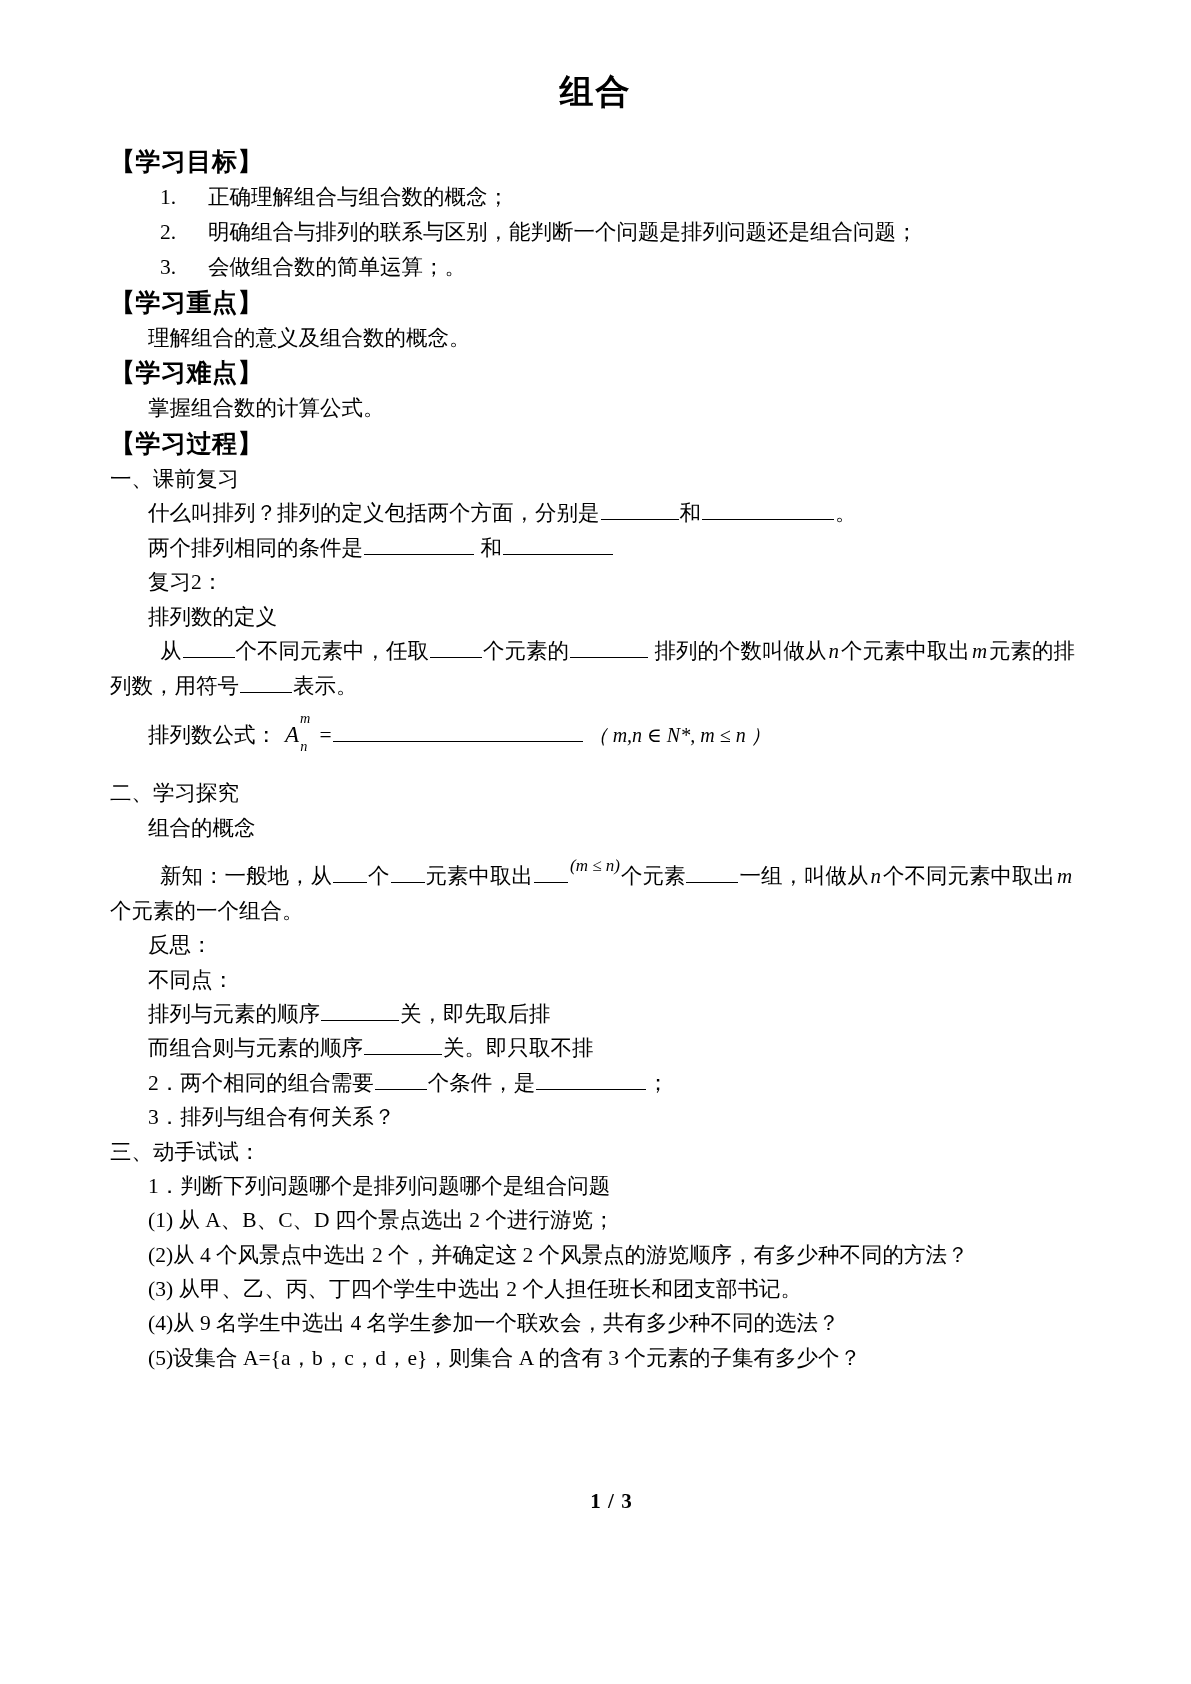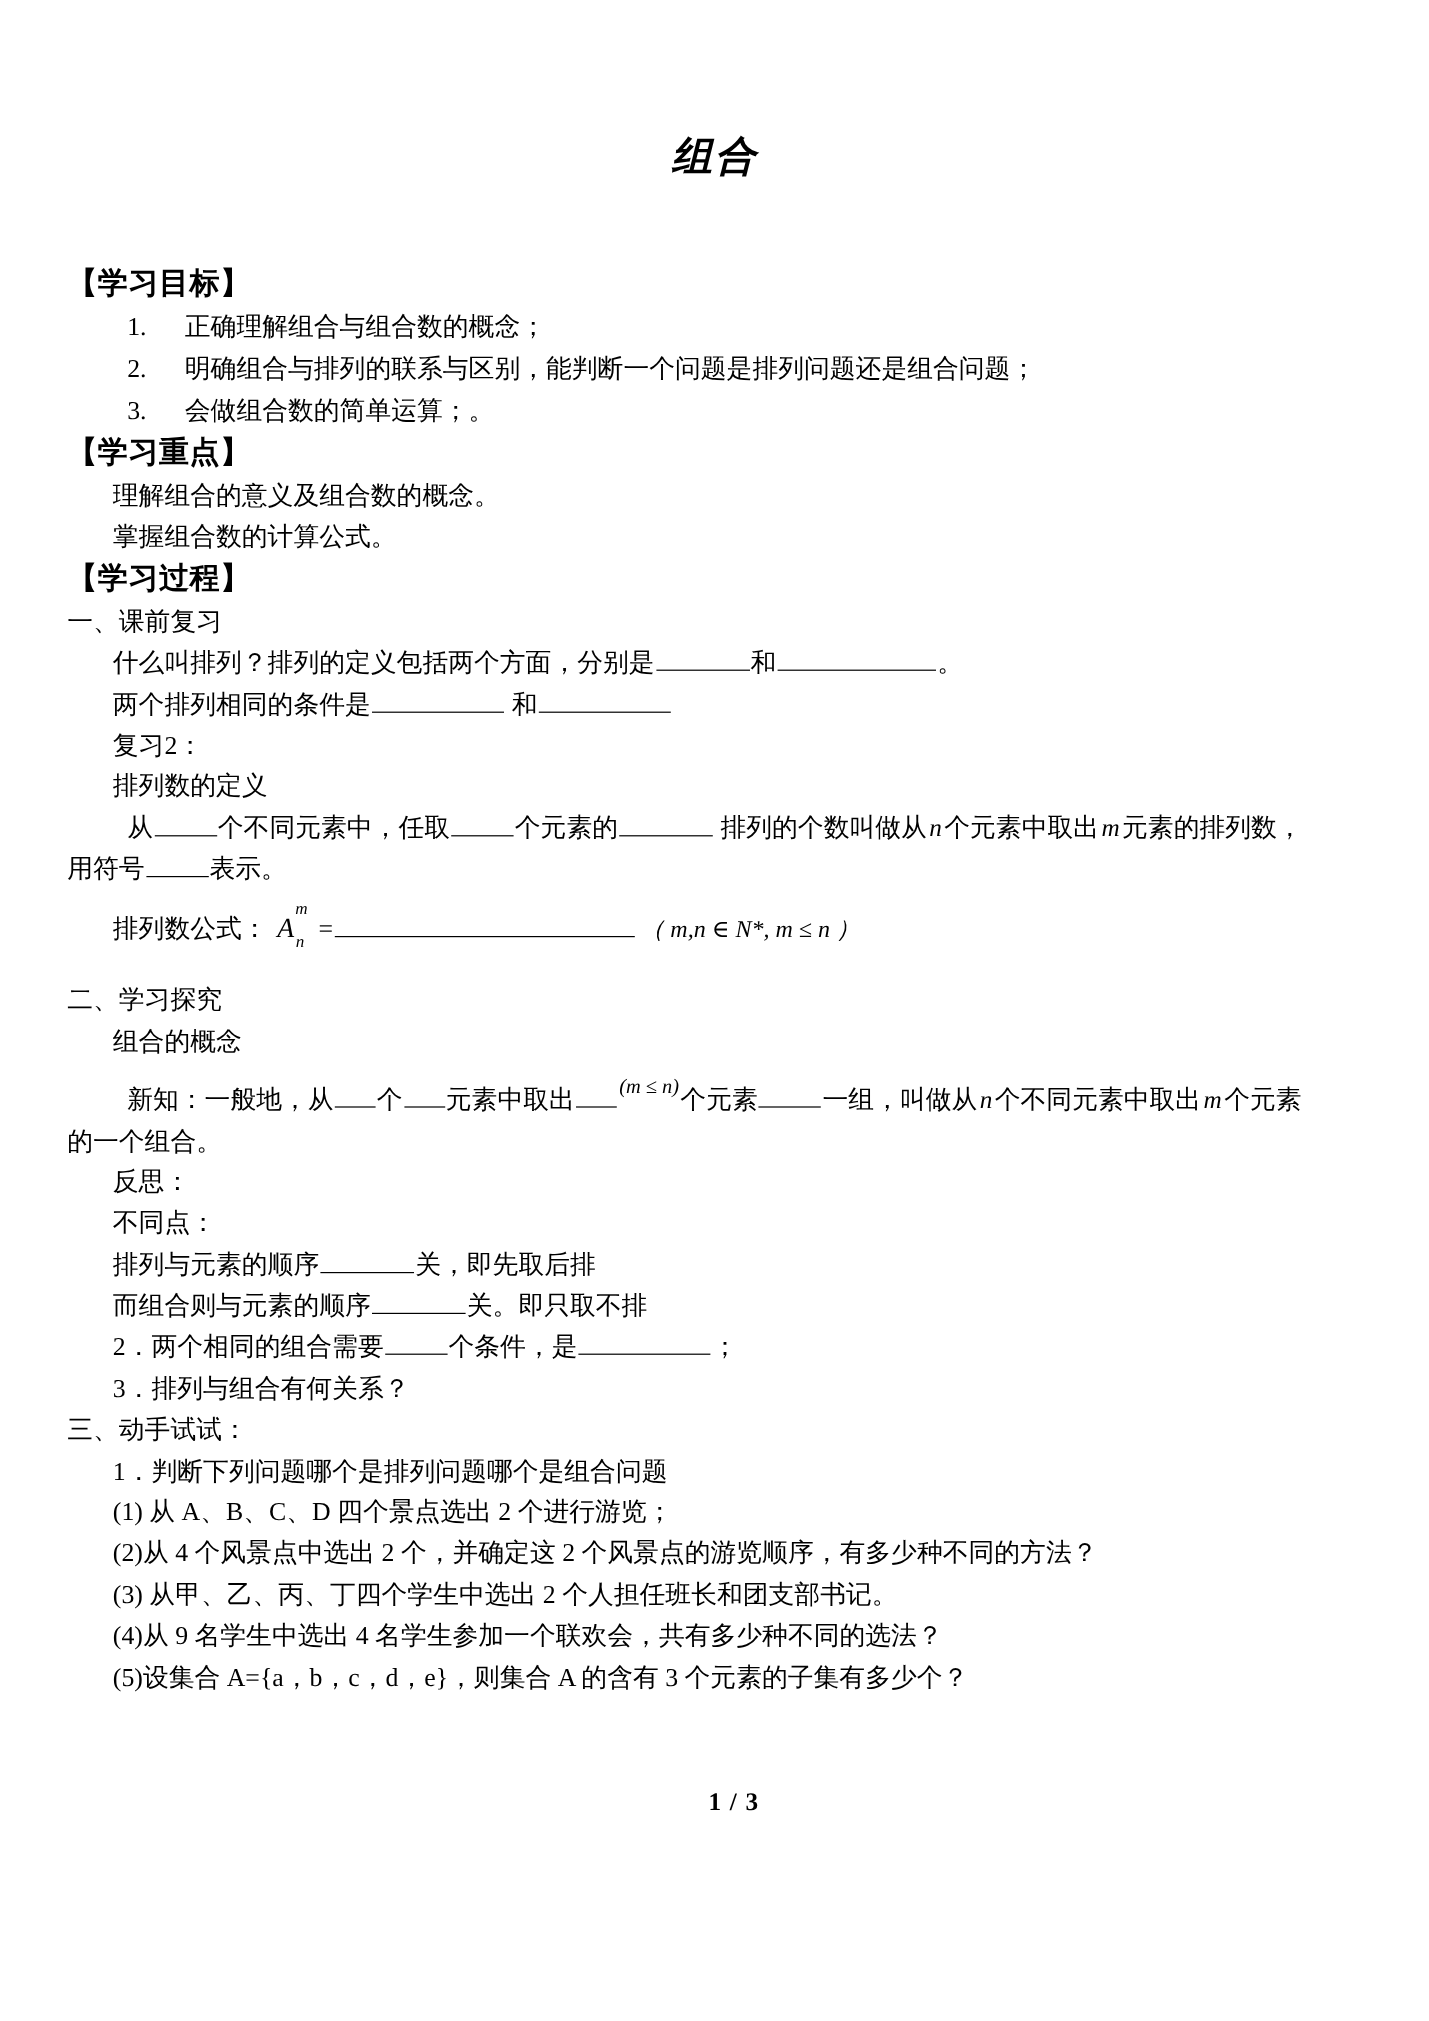--- a/index.html
+++ b/index.html
@@ -21,27 +21,26 @@
     box-sizing: border-box;
     padding: 0;
     position: relative;
   }
   .doc-title {
     text-align: center;
     font-size: 34px;
     font-weight: 700;
     letter-spacing: 2px;
     margin: 0;
-    padding-top: 112px;
+    padding-top: 72px;
     line-height: 1.2;
-    font-style: italic;
   }
   .body-area {
-    padding: 0 96px 0 56px;
-    margin-top: 66px;
+    padding: 0 96px 0 110px;
+    margin-top: 31px;
     font-size: 21.5px;
     line-height: 1.62;
   }
   .sect-head {
     font-size: 25px;
     font-weight: 700;
     line-height: 1.45;
     margin: 0;
     letter-spacing: 0.5px;
   }
@@ -143,20 +142,21 @@
     <div class="obj-item">
       <span class="obj-num">2.</span><span>明确组合与排列的联系与区别，能判断一个问题是排列问题还是组合问题；</span>
     </div>
     <div class="obj-item">
       <span class="obj-num">3.</span><span>会做组合数的简单运算；。</span>
     </div>
 
     <div class="sect-head">【学习重点】</div>
     <div class="line indent2">理解组合的意义及组合数的概念。</div>
 
+    <div class="sect-head">【学习难点】</div>
     <div class="line indent2">掌握组合数的计算公式。</div>
 
     <div class="sect-head">【学习过程】</div>
 
     <div class="line">一、课前复习</div>
 
     <div class="line indent2">
       <span>什么叫排列？排列的定义包括两个方面，分别是</span><span class="blank b-md"></span><span>和</span><span class="blank b-xl"></span><span>。</span>
     </div>
     <div class="line indent2">

